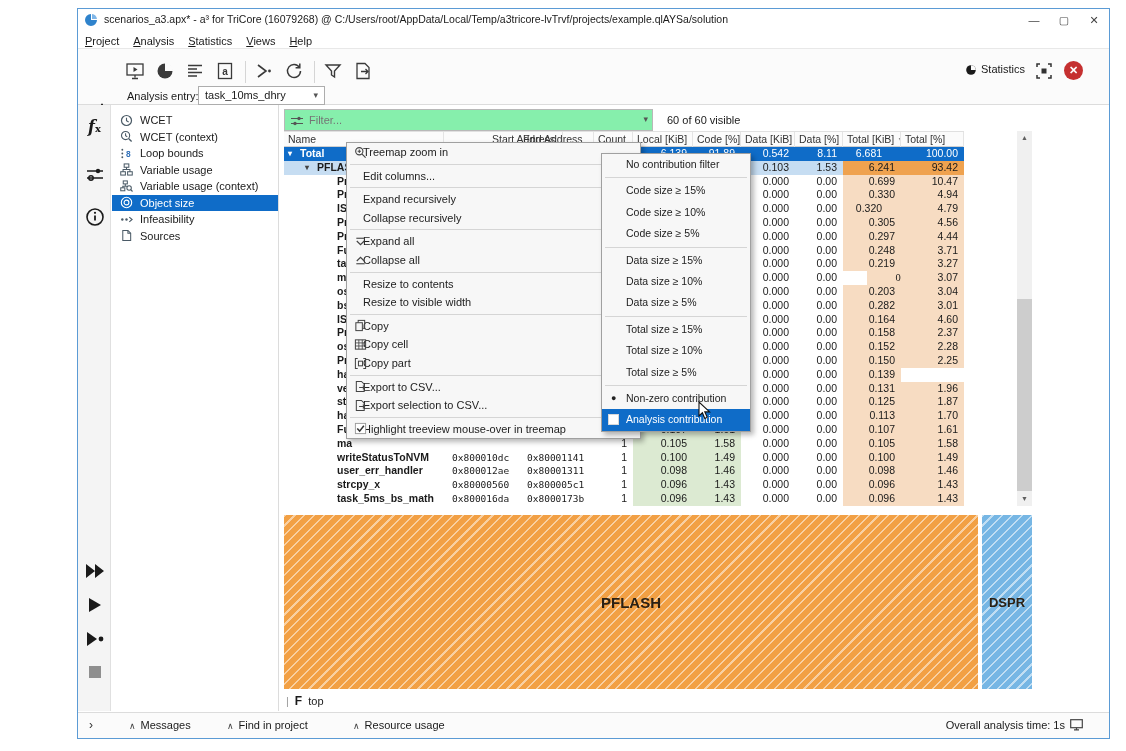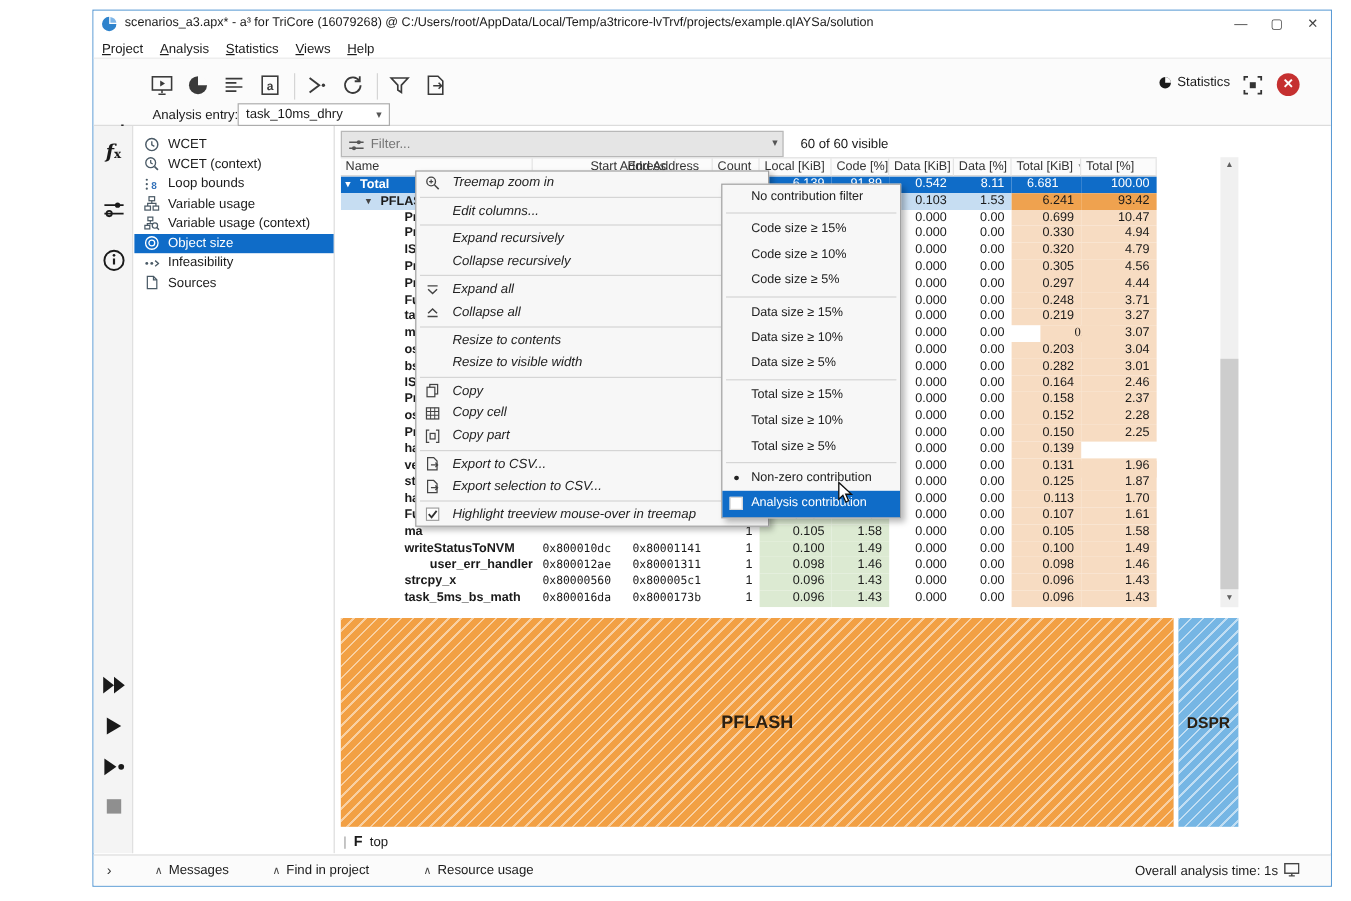--- a/index.html
+++ b/index.html
@@ -49,21 +49,21 @@
                padding-left:28px; white-space:nowrap; }
   .side-item .ic { position:absolute; left:8px; top:1.5px; width:14px; height:14px; color:#4a5a66; }
   .side-item.selected { background:#0f6cc8; color:#fff; }
   .side-item.selected .ic { color:#fff; }
 
   
   .main { position:absolute; left:202px; top:96px; right:0; bottom:27px; background:#fff; }
 
   .filter-row { position:absolute; left:4px; top:4px; height:22px; }
   .filter-box { position:absolute; left:0; top:0; width:369px; height:22px; border:1px solid #b8b8b8;
-                background:#e5e5e5; }
+                background:#86efac; }
   .filter-box .fic { position:absolute; left:5px; top:4px; width:14px; height:14px; color:#555; }
   .filter-box input { position:absolute; left:24px; top:1px; width:320px; height:18px; border:none; outline:none;
                       font-size:11px; font-family:"Liberation Sans",sans-serif; color:#333; background:transparent; }
   .filter-box .dd { position:absolute; right:4px; top:4px; font-size:9px; color:#555; }
   .visible-count { position:absolute; left:383px; top:5px; font-size:11px; color:#1a1a1a; white-space:nowrap; }
 
   
   .thead { position:absolute; left:4px; top:26px; width:680px; height:16px; background:#fbfbfb;
            border-top:1px solid #e0e0e0; border-bottom:1px solid #d0d0d0; }
   .th { position:absolute; top:0; height:15px; font-size:10.5px; color:#333; line-height:15px;
@@ -113,21 +113,21 @@
   .sb-panel { position:absolute; top:6px; font-size:11px; color:#1a1a1a; white-space:nowrap; }
   .sb-panel .chev { font-size:9px; color:#444; margin-right:5px; }
   .sb-right { position:absolute; right:26px; top:6px; font-size:11px; color:#1a1a1a; white-space:nowrap; }
   .sb-right svg { vertical-align:-2px; margin-left:5px; }
 
   
   .menu { position:absolute; background:#f7f7f7; border:1px solid #a0a0a0;
           box-shadow:3px 3px 5px rgba(0,0,0,.28); z-index:20; }
   .ctx-menu { left:268px; top:133px; width:295px; }
   .m-item { position:relative; height:18.6px; line-height:18.6px; font-size:11px; color:#222;
-            padding-left:30px; white-space:nowrap;font-style:italic; }
+            padding-left:16px; white-space:nowrap; }
   .m-item .mic { position:absolute; left:7px; top:2.6px; width:13px; height:13px; color:#444; }
   .m-item.hl { background:#0f6cc8; color:#fff; }
   .m-item.hl .mic { color:#fff; }
   .m-item .subarrow { position:absolute; right:8px; top:0; font-size:9px; }
   .m-sep { height:5px; position:relative; }
   .m-sep::after { content:""; position:absolute; left:3px; right:3px; top:2px; height:1px; background:#d5d5d5; }
 
   
   .sub-menu { left:523px; top:144px; width:150px; z-index:30; }
   .s-item { position:relative; height:21.4px; line-height:21.4px; font-size:10.5px; color:#222;
@@ -401,21 +401,21 @@
           </div>
           <div class="tr">
             <div class="td name" style="left: 0px; width: 160px; padding-left: 53px;"><span>ISR</span></div>
             <div class="td mono" style="left: 160px; width: 75px;"></div>
             <div class="td mono" style="left: 235px; width: 75px;"></div>
             <div class="td num" style="left: 310px; width: 39px;"></div>
             <div class="td num c-green" style="left: 349px; width: 60px;"></div>
             <div class="td num c-green" style="left: 409px; width: 48px;"></div>
             <div class="td num" style="left: 457px; width: 54px;">0.000</div>
             <div class="td num" style="left: 511px; width: 48px;">0.00</div>
-            <div class="td num c-orange" style="left: 559px; width: 58px;">0.320</div>
+            <div class="td num c-orange" style="left: 559px; width: 58px; text-align: center;">0.320</div>
             <div class="td num c-orange" style="left: 617px; width: 63px;">4.79</div>
           </div>
           <div class="tr">
             <div class="td name" style="left: 0px; width: 160px; padding-left: 53px;"><span>Pro</span></div>
             <div class="td mono" style="left: 160px; width: 75px;"></div>
             <div class="td mono" style="left: 235px; width: 75px;"></div>
             <div class="td num" style="left: 310px; width: 39px;"></div>
             <div class="td num c-green" style="left: 349px; width: 60px;"></div>
             <div class="td num c-green" style="left: 409px; width: 48px;"></div>
             <div class="td num" style="left: 457px; width: 54px;">0.000</div>
@@ -498,21 +498,21 @@
           <div class="tr">
             <div class="td name" style="left: 0px; width: 160px; padding-left: 53px;"><span>ISR</span></div>
             <div class="td mono" style="left: 160px; width: 75px;"></div>
             <div class="td mono" style="left: 235px; width: 75px;"></div>
             <div class="td num" style="left: 310px; width: 39px;"></div>
             <div class="td num c-green" style="left: 349px; width: 60px;"></div>
             <div class="td num c-green" style="left: 409px; width: 48px;"></div>
             <div class="td num" style="left: 457px; width: 54px;">0.000</div>
             <div class="td num" style="left: 511px; width: 48px;">0.00</div>
             <div class="td num c-orange" style="left: 559px; width: 58px;">0.164</div>
-            <div class="td num c-orange" style="left: 617px; width: 63px;">2.46</div>
+            <div class="td num c-orange" style="left: 617px; width: 63px;">4.60</div>
           </div>
           <div class="tr">
             <div class="td name" style="left: 0px; width: 160px; padding-left: 53px;"><span>Pro</span></div>
             <div class="td mono" style="left: 160px; width: 75px;"></div>
             <div class="td mono" style="left: 235px; width: 75px;"></div>
             <div class="td num" style="left: 310px; width: 39px;"></div>
             <div class="td num c-green" style="left: 349px; width: 60px;"></div>
             <div class="td num c-green" style="left: 409px; width: 48px;"></div>
             <div class="td num" style="left: 457px; width: 54px;">0.000</div>
             <div class="td num" style="left: 511px; width: 48px;">0.00</div>
@@ -621,21 +621,21 @@
             <div class="td mono" style="left: 235px; width: 75px;">0x80001141</div>
             <div class="td num" style="left: 310px; width: 39px;">1</div>
             <div class="td num c-green" style="left: 349px; width: 60px;">0.100</div>
             <div class="td num c-green" style="left: 409px; width: 48px;">1.49</div>
             <div class="td num" style="left: 457px; width: 54px;">0.000</div>
             <div class="td num" style="left: 511px; width: 48px;">0.00</div>
             <div class="td num c-orange" style="left: 559px; width: 58px;">0.100</div>
             <div class="td num c-orange" style="left: 617px; width: 63px;">1.49</div>
           </div>
           <div class="tr">
-            <div class="td name" style="left: 0px; width: 160px; padding-left: 53px; text-align: right;"><span>user_err_handler</span></div>
+            <div class="td name" style="left: 0px; width: 160px; padding-left: 53px;"><span>user_err_handler</span></div>
             <div class="td mono" style="left: 160px; width: 75px;">0x800012ae</div>
             <div class="td mono" style="left: 235px; width: 75px;">0x80001311</div>
             <div class="td num" style="left: 310px; width: 39px;">1</div>
             <div class="td num c-green" style="left: 349px; width: 60px;">0.098</div>
             <div class="td num c-green" style="left: 409px; width: 48px;">1.46</div>
             <div class="td num" style="left: 457px; width: 54px;">0.000</div>
             <div class="td num" style="left: 511px; width: 48px;">0.00</div>
             <div class="td num c-orange" style="left: 559px; width: 58px;">0.098</div>
             <div class="td num c-orange" style="left: 617px; width: 63px;">1.46</div>
           </div>

